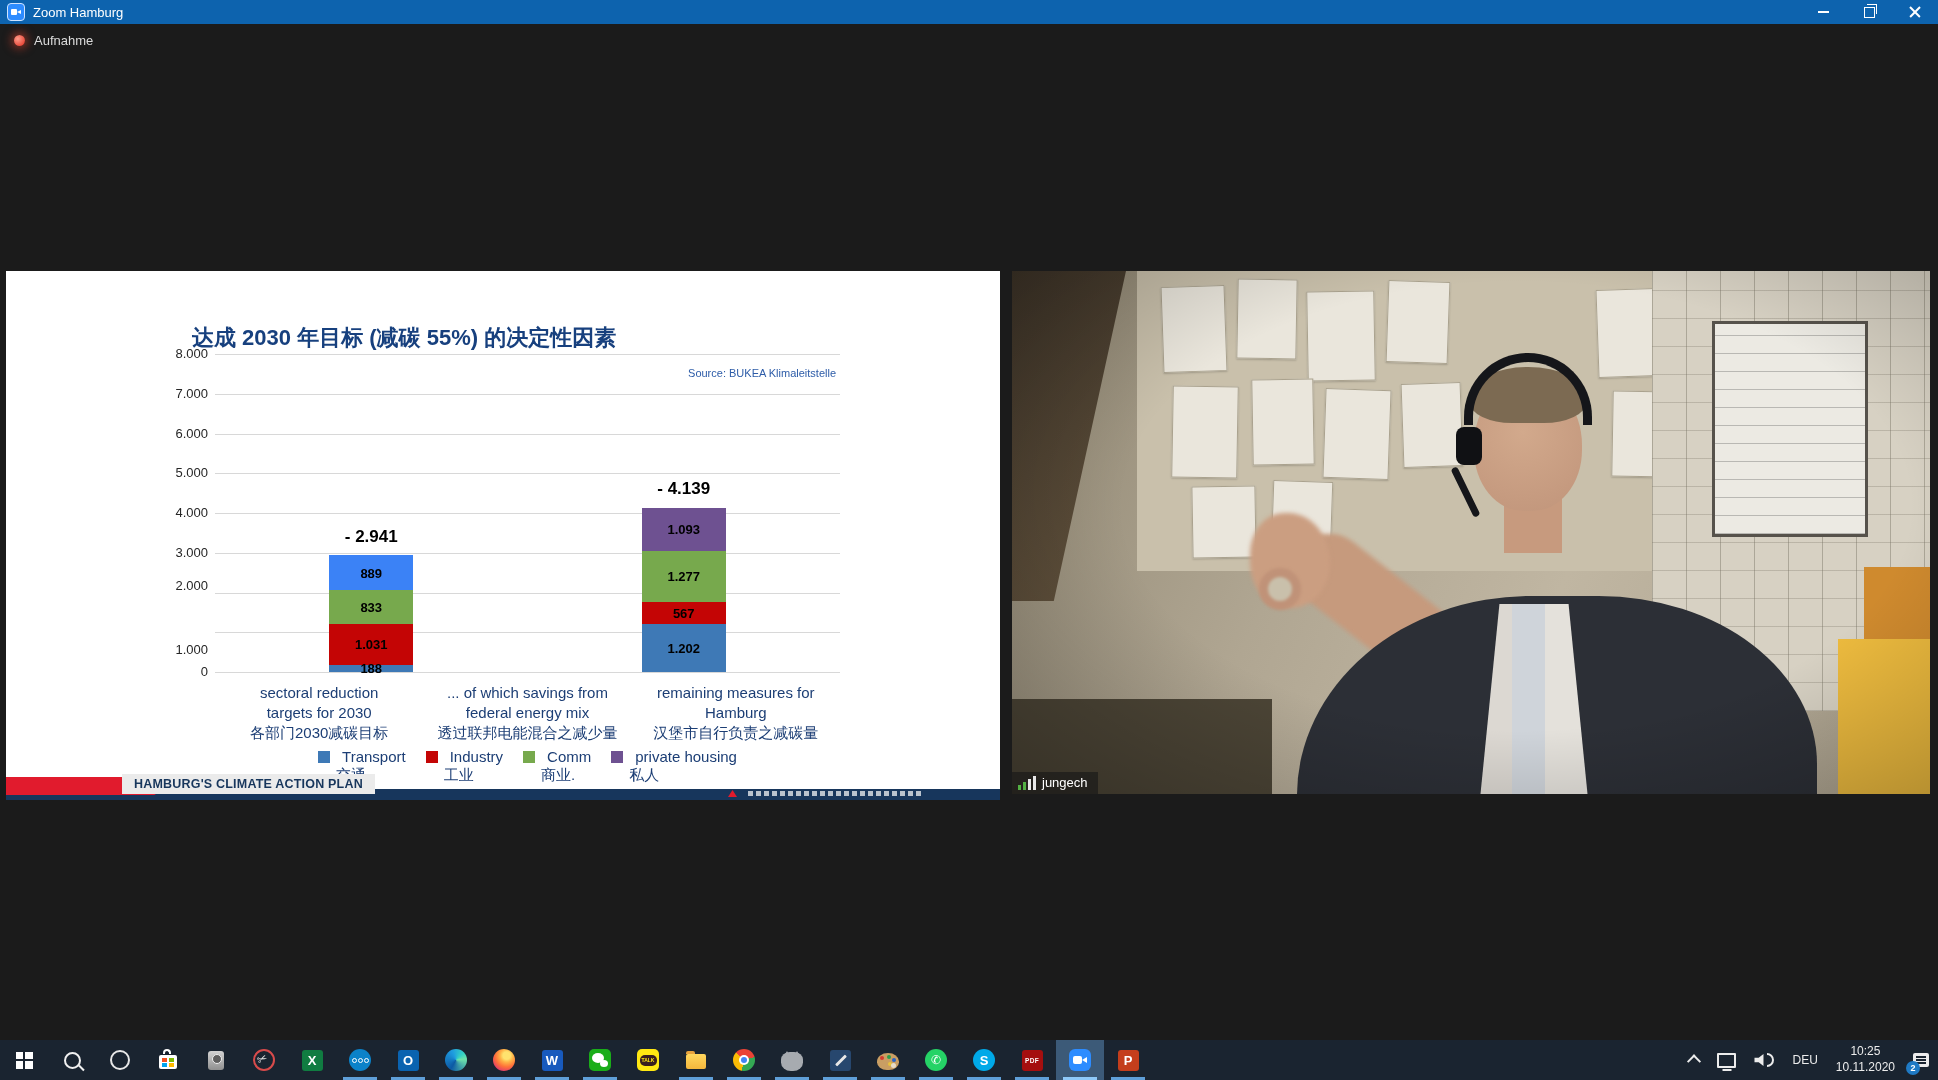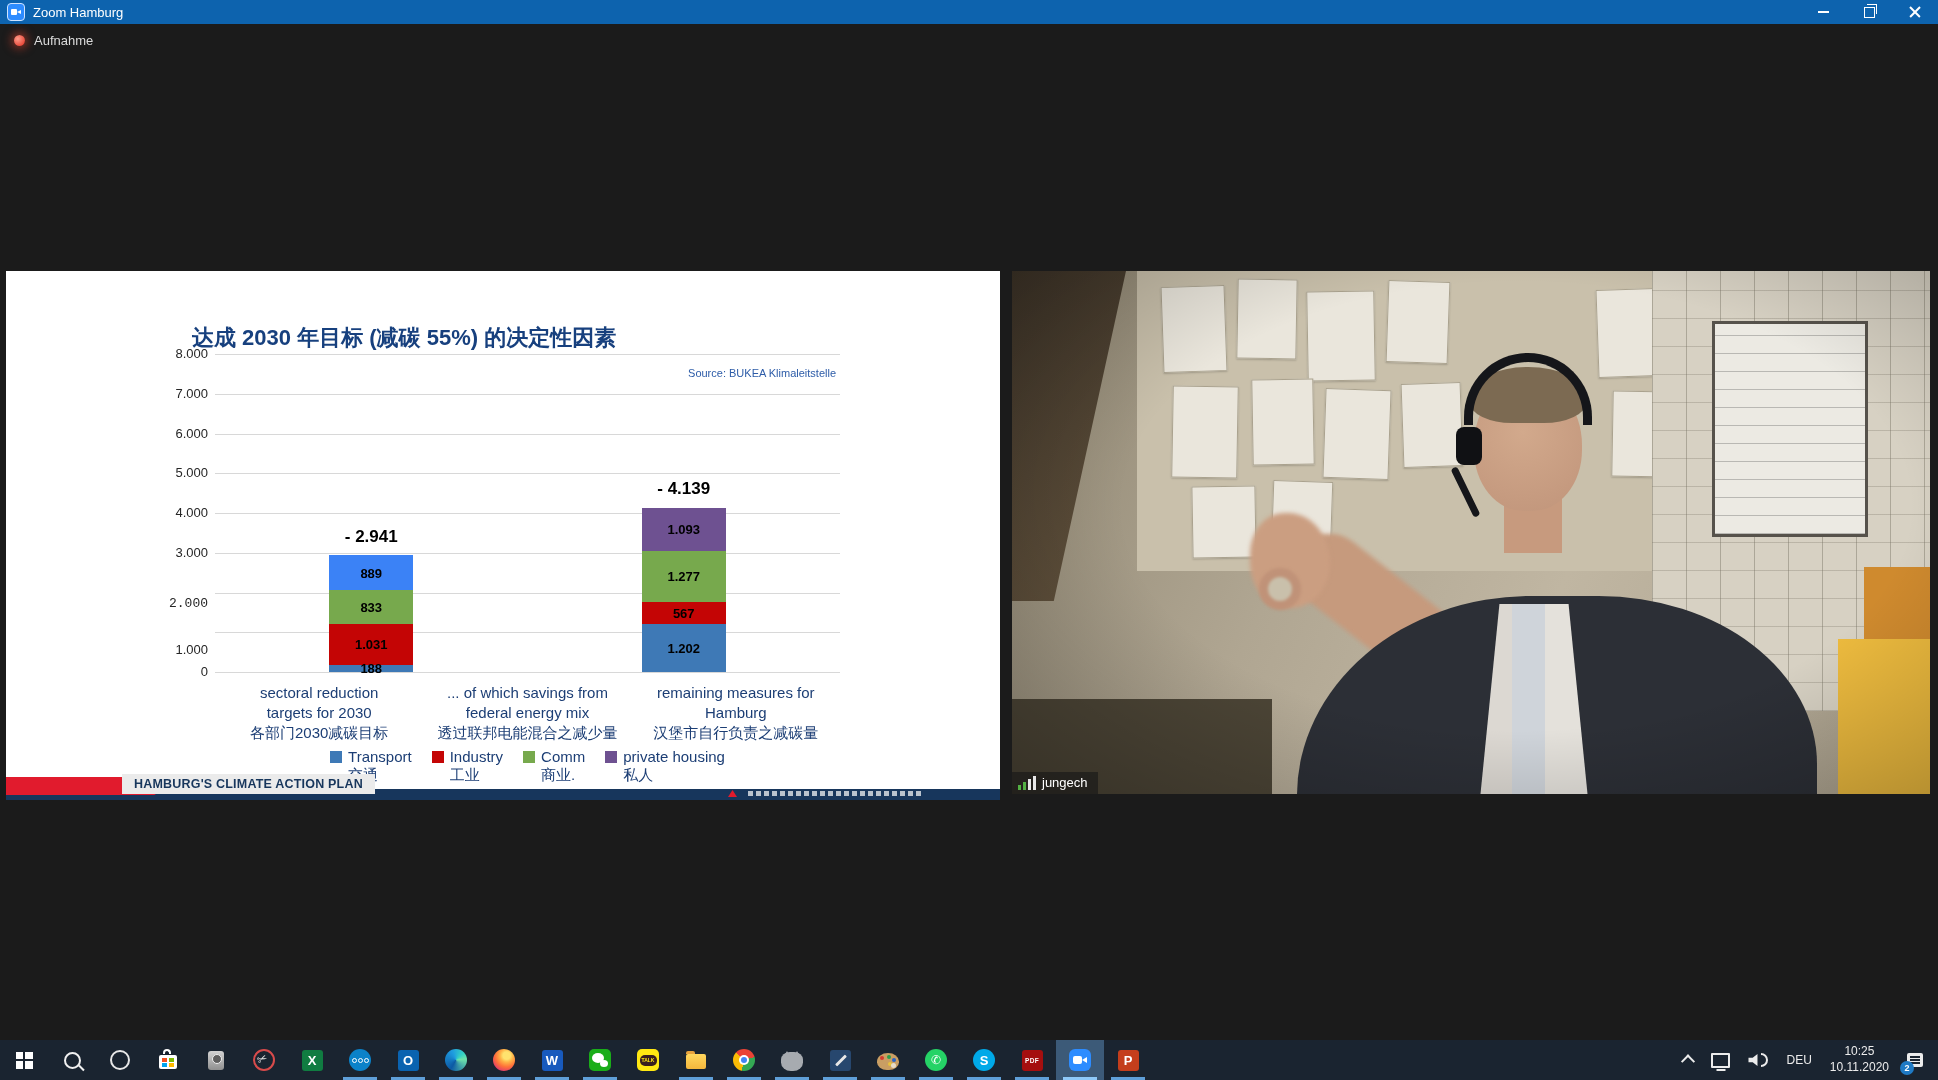--- a/index.html
+++ b/index.html
@@ -40,21 +40,21 @@
   .gridline{position:absolute;left:0;right:0;height:1px;background:#d8d8d8;}
   .bars{position:absolute;left:0;top:0;right:0;bottom:0;display:flex;}
   .bar-col{position:relative;flex:1;height:100%;}
   .bar{position:absolute;bottom:0;left:50%;transform:translateX(-50%);width:84px;display:flex;flex-direction:column;}
   .seg{position:relative;width:100%;}
   .seg-label{position:absolute;left:0;right:0;top:50%;transform:translateY(-50%);text-align:center;font-size:13px;font-weight:bold;color:#000;z-index:2;}
   .bar-total{position:absolute;left:0;right:0;text-align:center;font-size:17px;font-weight:bold;color:#000;}
   .cats{position:absolute;left:209px;top:412px;width:625px;display:flex;}
   .cat{flex:1;text-align:center;font-size:15px;color:#1c3e75;line-height:1.32;}
   .legend{position:absolute;left:209px;top:477px;width:625px;display:flex;justify-content:center;gap:20px;}
-  .legend-item .lrow1{display:flex;align-items:center;gap:6px;font-size:15px;color:#1c3e75;}
+  .legend-item .lrow1{display:flex;align-items:center;gap:12px;font-size:15px;color:#1c3e75;}
   .legend-item .lrow2{margin-left:18px;font-size:15px;color:#1c3e75;margin-top:1px;}
   .swatch{width:12px;height:12px;flex:0 0 auto;}
 
   .footer-bar{position:absolute;left:0;right:0;bottom:0;height:11px;background:#17365c;}
   .footer-ribbon{position:absolute;left:0;bottom:5px;width:150px;height:18px;background:#e11b2d;clip-path:polygon(0 0,78% 0,100% 100%,0 100%);}
   .footer-label-box{position:absolute;left:116px;bottom:6px;height:20px;background:#ebebeb;display:flex;align-items:center;padding:0 12px;}
   .footer-label{font-size:12.5px;font-weight:bold;color:#17365c;letter-spacing:.2px;white-space:nowrap;}
   .footer-mark{position:absolute;bottom:3px;left:722px;width:9px;height:7px;background:#e11b2d;clip-path:polygon(50% 0,100% 100%,0 100%);}
   .footer-text-blur{position:absolute;bottom:4px;left:742px;width:175px;height:5px;opacity:.7;background:repeating-linear-gradient(90deg,#fff 0 5px,transparent 5px 8px);}
 
@@ -141,21 +141,21 @@
   .ic-notes::before{content:"";position:absolute;left:4px;top:9px;width:14px;height:3px;background:#e8e8e8;transform:rotate(-45deg);border-radius:1px;}
   .ic-palette{width:22px;height:17px;background:#c99e63;border-radius:50% 50% 45% 45%;position:relative;margin-top:3px;}
   .ic-palette::before{content:"";position:absolute;left:3px;top:3px;width:4px;height:4px;border-radius:50%;background:#d23b2f;box-shadow:7px -1px 0 #2a9d4a,12px 2px 0 #2a64c5,8px 6px 0 #e8c23a;}
   .ic-palette::after{content:"";position:absolute;right:3px;bottom:2px;width:5px;height:5px;border-radius:50%;background:#e7dcc8;}
   .ic-wa{width:22px;height:22px;background:#25d366;border-radius:50%;color:#fff;display:flex;align-items:center;justify-content:center;font-size:12px;}
   .ic-skype{background:#00a9e8;border-radius:50%;width:22px;height:22px;color:#fff;font-weight:bold;font-size:13px;display:flex;align-items:center;justify-content:center;}
   .ic-zoomapp{width:22px;height:22px;background:#2d8cff;border-radius:6px;position:relative;}
   .ic-zoomapp::before{content:"";position:absolute;left:4px;top:7px;width:9px;height:8px;background:#fff;border-radius:2px;}
   .ic-zoomapp::after{content:"";position:absolute;left:13px;top:8px;border-top:3px solid transparent;border-bottom:3px solid transparent;border-right:5px solid #fff;}
 
-  .tray{margin-left:auto;display:flex;height:100%;padding-right:6px;}
+  .tray{margin-left:auto;display:flex;height:100%;padding-right:0;}
   .tray-item{height:100%;display:flex;align-items:center;justify-content:center;padding:0 9px;color:#ececec;font-size:12px;position:relative;}
   .ic-chevron{width:8px;height:8px;border-left:2px solid #ececec;border-top:2px solid #ececec;transform:rotate(45deg) translate(1px,1px);}
   .ic-monitor{width:15px;height:11px;border:2px solid #ececec;border-radius:1px;position:relative;}
   .ic-monitor::after{content:"";position:absolute;left:50%;bottom:-5px;width:9px;height:2px;background:#ececec;transform:translateX(-50%);}
   .spk{display:flex;align-items:center;}
   .spk-body{width:12px;height:13px;background:#ececec;clip-path:polygon(0 33%,35% 33%,75% 4%,75% 96%,35% 67%,0 67%);}
   .spk-wave{width:5px;height:10px;border:2px solid #ececec;border-left:none;border-radius:0 8px 8px 0;margin-left:1px;}
   .tray-time{display:flex;flex-direction:column;align-items:center;line-height:1.3;font-size:12px;}
   .ic-notif{width:16px;height:14px;background:#ececec;border-radius:2px;position:relative;}
   .ic-notif::before{content:"";position:absolute;left:3px;top:3px;width:10px;height:1.5px;background:#1a2430;box-shadow:0 3px 0 #1a2430,0 6px 0 #1a2430;}
@@ -195,21 +195,21 @@
       <div class="slide-subtitle">达成 2030 年目标 (减碳 55%) 的决定性因素</div>
       <div class="chart-source">Source: BUKEA Klimaleitstelle</div>
 
       <div class="yaxis" id="yaxis">
           <div class="ytick" style="top: -8px;">8.000</div>
           <div class="ytick" style="top: 31.75px;">7.000</div>
           <div class="ytick" style="top: 71.5px;">6.000</div>
           <div class="ytick" style="top: 111.25px;">5.000</div>
           <div class="ytick" style="top: 151px;">4.000</div>
           <div class="ytick" style="top: 190.75px;">3.000</div>
-          <div class="ytick" style="top: 242px; font-family: Liberation Mono, monospace;">2.000</div>
+          <div class="ytick" style="top: 224px;">2.000</div>
           <div class="ytick" style="top: 288px;">1.000</div>
           <div class="ytick" style="top: 310px;">0</div>
         </div>
       <div class="plot" id="plot">
         <div class="gridline" style="top: 0px;"></div>
           <div class="gridline" style="top: 39.75px;"></div>
           <div class="gridline" style="top: 79.5px;"></div>
           <div class="gridline" style="top: 119.25px;"></div>
           <div class="gridline" style="top: 159px;"></div>
           <div class="gridline" style="top: 198.75px;"></div>

